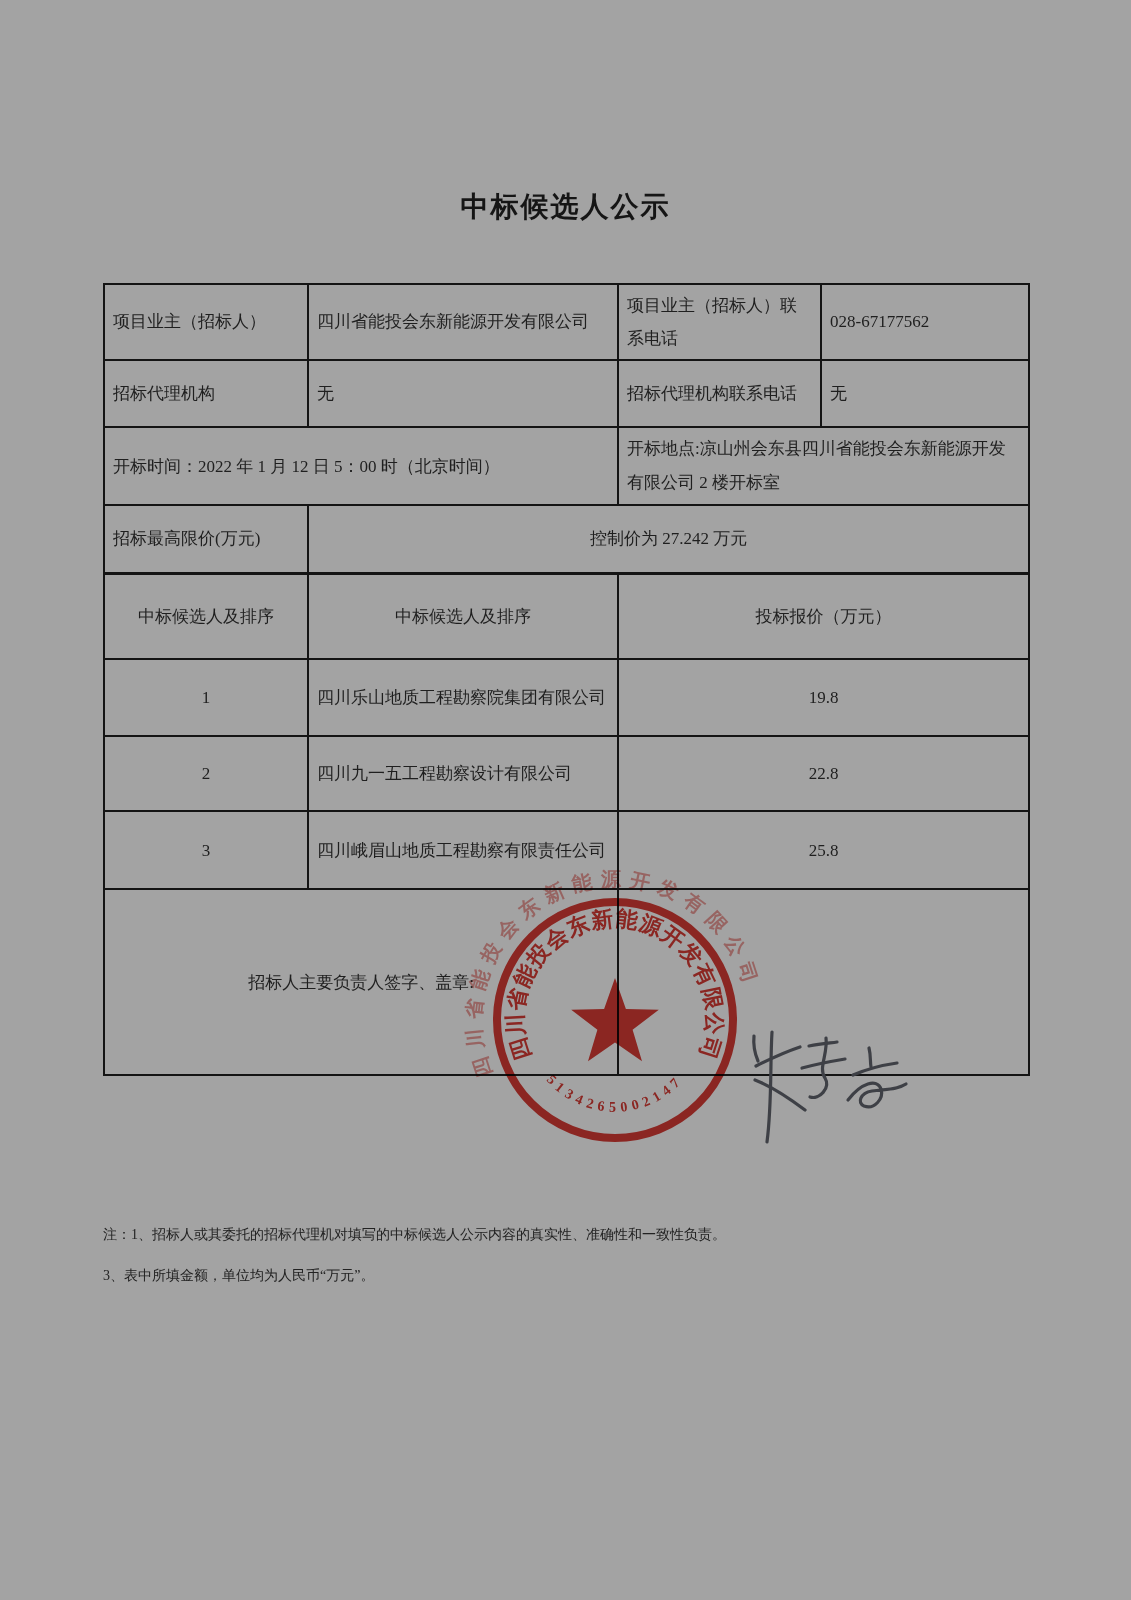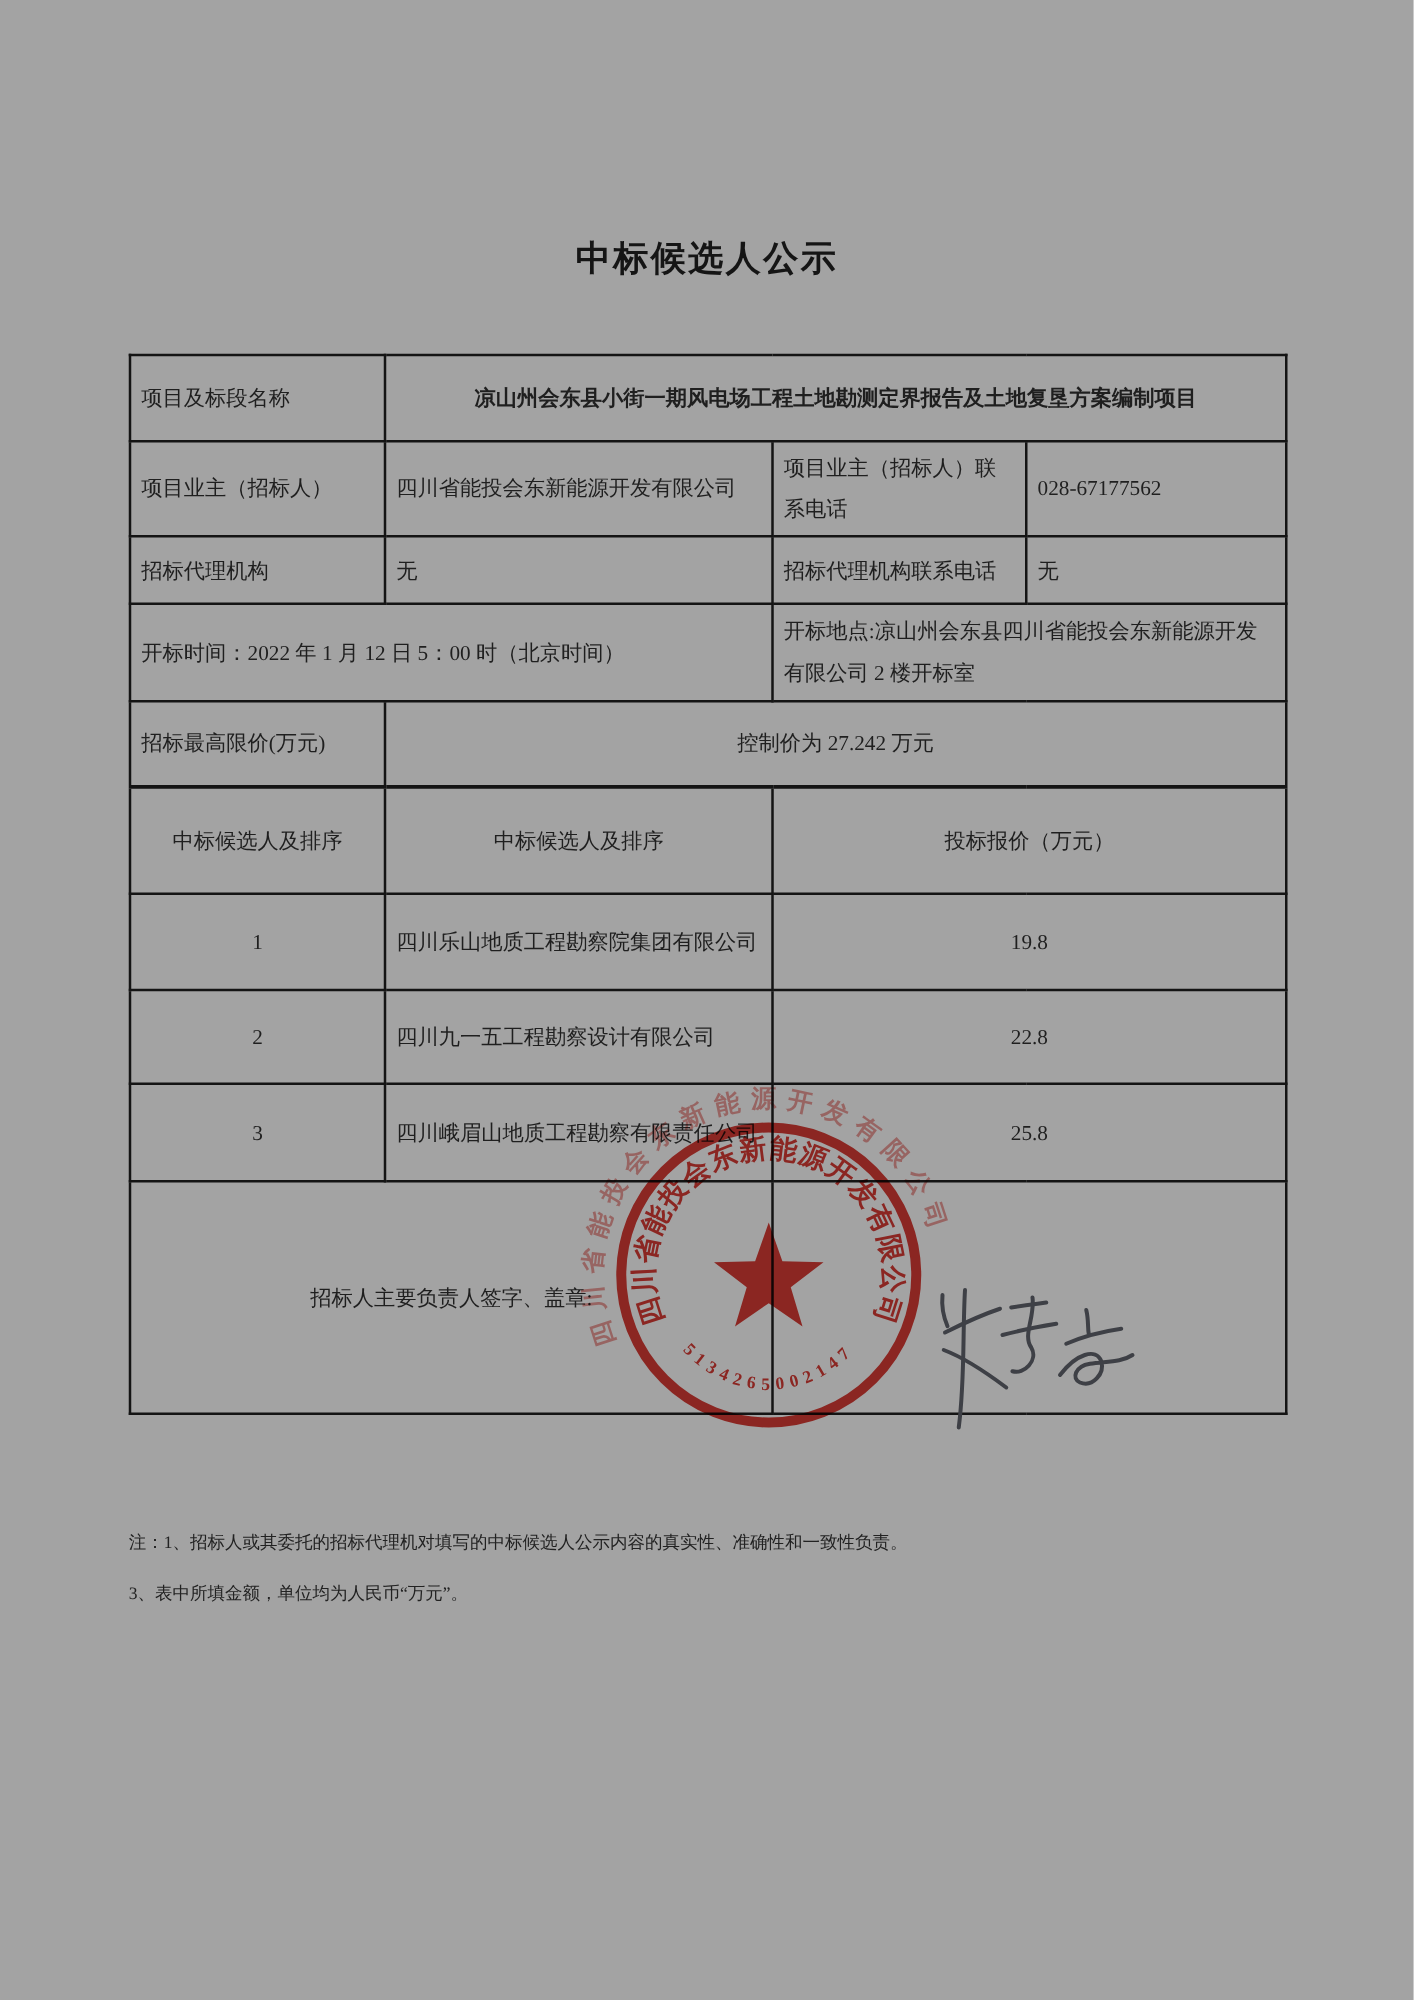--- a/index.html
+++ b/index.html
@@ -25,21 +25,21 @@
   }
   table.main td{
     border:2px solid #141414;
     padding:4px 8px;
     vertical-align:middle;
     line-height:1.85;
     overflow:hidden;
   }
   tr.r1{height:69px}
   tr.r2{height:74px}
-  tr.r3{height:54px}
+  tr.r3{height:67px}
   tr.r4{height:64px}
   tr.r5{height:68px}
   tr.r6{height:86px}
   tr.r7{height:77px}
   tr.r8{height:75px}
   tr.r9{height:78px}
   tr.r10{height:186px}
   tr.r6 td{border-top:3px solid #141414;}
   .center{text-align:center;}
   .bold{font-weight:700;}
@@ -60,24 +60,20 @@
   <h1 class="title">中标候选人公示</h1>
 
   <table class="main">
     <colgroup>
       <col style="width:204px">
         <col style="width:310px">
         <col style="width:203px">
         <col style="width:208px">
     </colgroup>
     <tbody>
-      <tr class="r1">
-        <td>项目及标段名称</td>
-        <td colspan="3" class="center bold">凉山州会东县小街一期风电场工程土地勘测定界报告及土地复垦方案编制项目</td>
-      </tr>
       <tr class="r2">
         <td>项目业主（招标人）</td>
         <td>四川省能投会东新能源开发有限公司</td>
         <td style="line-height:1.95">项目业主（招标人）联系电话</td>
         <td>028-67177562</td>
       </tr>
       <tr class="r3">
         <td>招标代理机构</td>
         <td>无</td>
         <td>招标代理机构联系电话</td>

